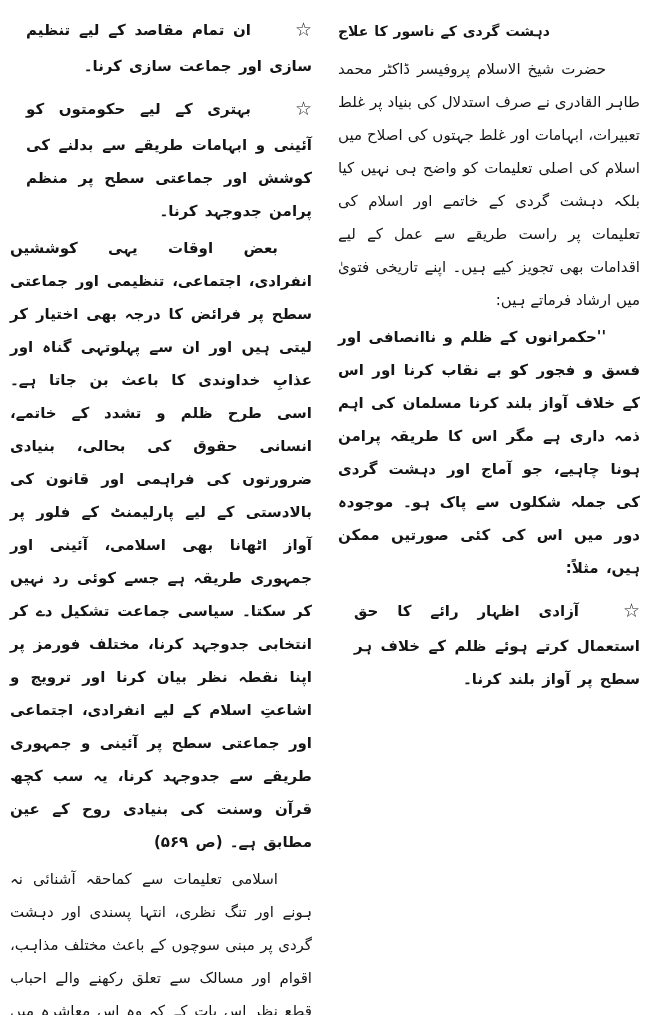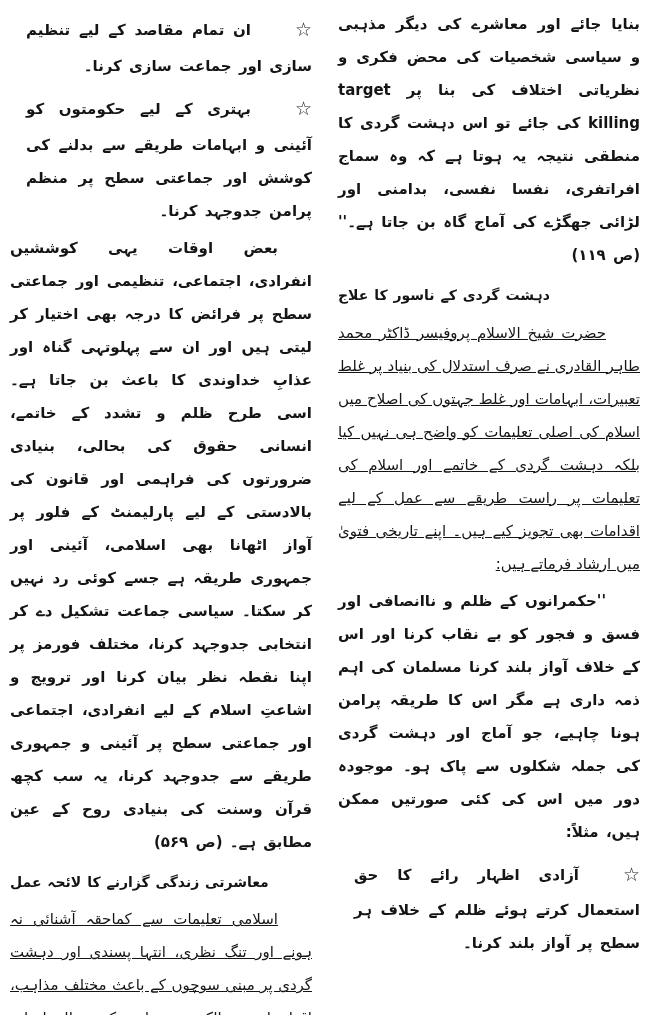--- a/index.html
+++ b/index.html
@@ -37,21 +37,20 @@
   .indent {
     text-indent: 34px;
   }
   .quote-style {
     font-weight: 700;
     word-spacing: 2px;
   }
   .commentary-style {
     font-weight: 400;
     word-spacing: 0;
-    text-decoration: underline;
   }
   .heading {
     font-size: 14px;
     font-weight: 700;
     text-align: left;
     line-height: 1.9;
     margin: 10px 0 8px 0;
     text-indent: 0;
     word-spacing: 1px;
   }
@@ -67,21 +66,20 @@
     margin-left: 44px; 
     transform: translateY(1px);
   }
 </style>
 </head>
 <body>
 
 <div class="page">
 
   <div class="col">
-    <p class="para quote-style">بنایا جائے اور معاشرے کی دیگر مذہبی و سیاسی شخصیات کی محض فکری و نظریاتی اختلاف کی بنا پر target killing کی جائے تو اس دہشت گردی کا منطقی نتیجہ یہ ہوتا ہے کہ وہ سماج افراتفری، نفسا نفسی، بدامنی اور لڑائی جھگڑے کی آماج گاہ بن جاتا ہے۔'' (ص ۱۱۹)</p>
 
     <h2 class="heading">دہشت گردی کے ناسور کا علاج</h2>
 
     <p class="para commentary-style indent">حضرت شیخ الاسلام پروفیسر ڈاکٹر محمد طاہر القادری نے صرف استدلال کی بنیاد پر غلط تعبیرات، ابہامات اور غلط جہتوں کی اصلاح میں اسلام کی اصلی تعلیمات کو واضح ہی نہیں کیا بلکہ دہشت گردی کے خاتمے اور اسلام کی تعلیمات پر راست طریقے سے عمل کے لیے اقدامات بھی تجویز کیے ہیں۔ اپنے تاریخی فتویٰ میں ارشاد فرماتے ہیں:</p>
 
     <p class="para quote-style indent">''حکمرانوں کے ظلم و ناانصافی اور فسق و فجور کو بے نقاب کرنا اور اس کے خلاف آواز بلند کرنا مسلمان کی اہم ذمہ داری ہے مگر اس کا طریقہ پرامن ہونا چاہیے، جو آماج اور دہشت گردی کی جملہ شکلوں سے پاک ہو۔ موجودہ دور میں اس کی کئی صورتیں ممکن ہیں، مثلاً:</p>
 
     <div class="bullet">
       <span class="star">☆</span><span>آزادی اظہار رائے کا حق استعمال کرتے ہوئے ظلم کے خلاف ہر سطح پر آواز بلند کرنا۔</span>
     </div>
@@ -91,19 +89,18 @@
   <div class="col">
     <div class="bullet">
       <span class="star">☆</span><span>ان تمام مقاصد کے لیے تنظیم سازی اور جماعت سازی کرنا۔</span>
     </div>
     <div class="bullet">
       <span class="star">☆</span><span>بہتری کے لیے حکومتوں کو آئینی و ابہامات طریقے سے بدلنے کی کوشش اور جماعتی سطح پر منظم پرامن جدوجہد کرنا۔</span>
     </div>
 
     <p class="para quote-style indent">بعض اوقات یہی کوششیں انفرادی، اجتماعی، تنظیمی اور جماعتی سطح پر فرائض کا درجہ بھی اختیار کر لیتی ہیں اور ان سے پہلوتہی گناہ اور عذابِ خداوندی کا باعث بن جاتا ہے۔ اسی طرح ظلم و تشدد کے خاتمے، انسانی حقوق کی بحالی، بنیادی ضرورتوں کی فراہمی اور قانون کی بالادستی کے لیے پارلیمنٹ کے فلور پر آواز اٹھانا بھی اسلامی، آئینی اور جمہوری طریقہ ہے جسے کوئی رد نہیں کر سکتا۔ سیاسی جماعت تشکیل دے کر انتخابی جدوجہد کرنا، مختلف فورمز پر اپنا نقطہ نظر بیان کرنا اور ترویج و اشاعتِ اسلام کے لیے انفرادی، اجتماعی اور جماعتی سطح پر آئینی و جمہوری طریقے سے جدوجہد کرنا، یہ سب کچھ قرآن وسنت کی بنیادی روح کے عین مطابق ہے۔ (ص ۵۶۹)</p>
 
-    <h2 class="heading">معاشرتی زندگی گزارنے کا لائحہ عمل</h2>
 
     <p class="para commentary-style indent">اسلامی تعلیمات سے کماحقہ آشنائی نہ ہونے اور تنگ نظری، انتہا پسندی اور دہشت گردی پر مبنی سوچوں کے باعث مختلف مذاہب، اقوام اور مسالک سے تعلق رکھنے والے احباب قطع نظر اس بات کے کہ وہ اس معاشرہ میں اکثریت میں ہیں یا اقلیت میں، اپنے نظریات و افکار کو دوسروں پر مسلط کرنے کی کوشش کرتے ہیں۔ ہمیں اکثریت یا اقلیت ہوتے ہوئے کسی معاشرہ میں رہنے کے لئے کیا لائحہ عمل، طرز عمل اور رویہ اختیار کرنا چاہئے۔ شیخ الاسلام یونیورسٹی آف واروک یو کے میں ۷، اگست ۲۰۱۰ء کو اپنے خطاب میں اسی سمت اشارہ کرتے ہوئے فرماتے ہیں کہ</p>
 
   </div>
 
 </div>
 
 </body></html>

